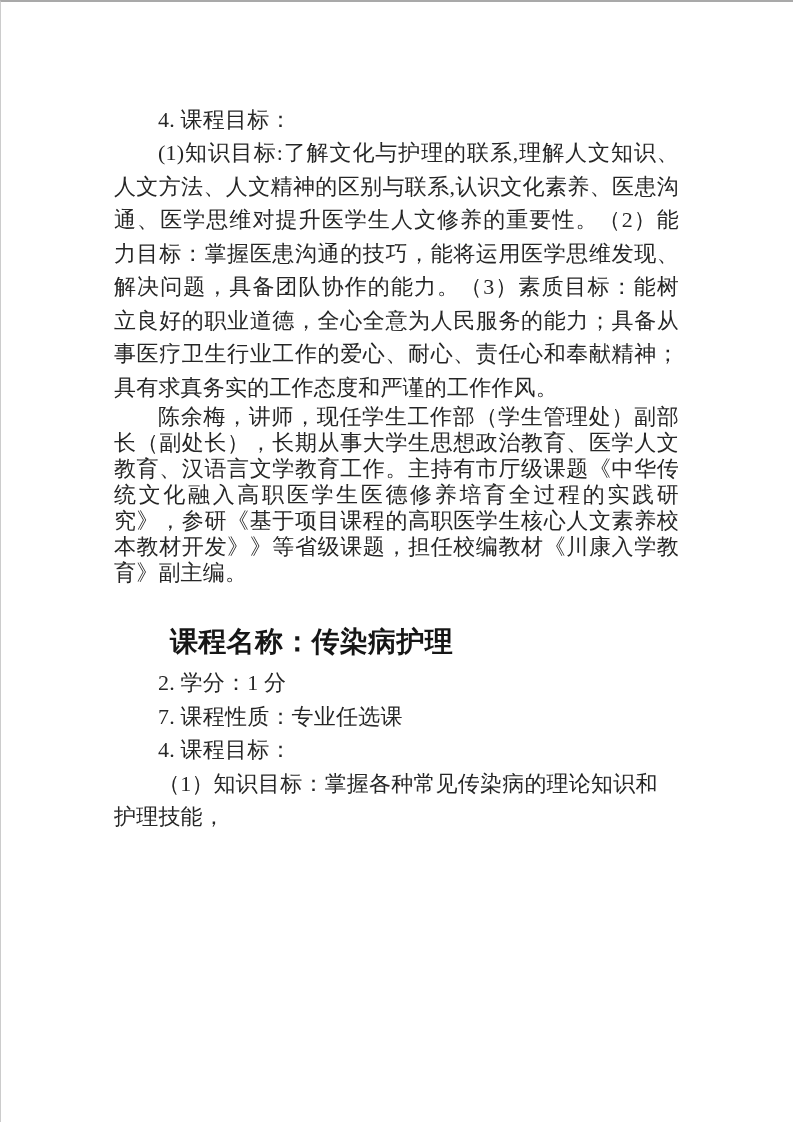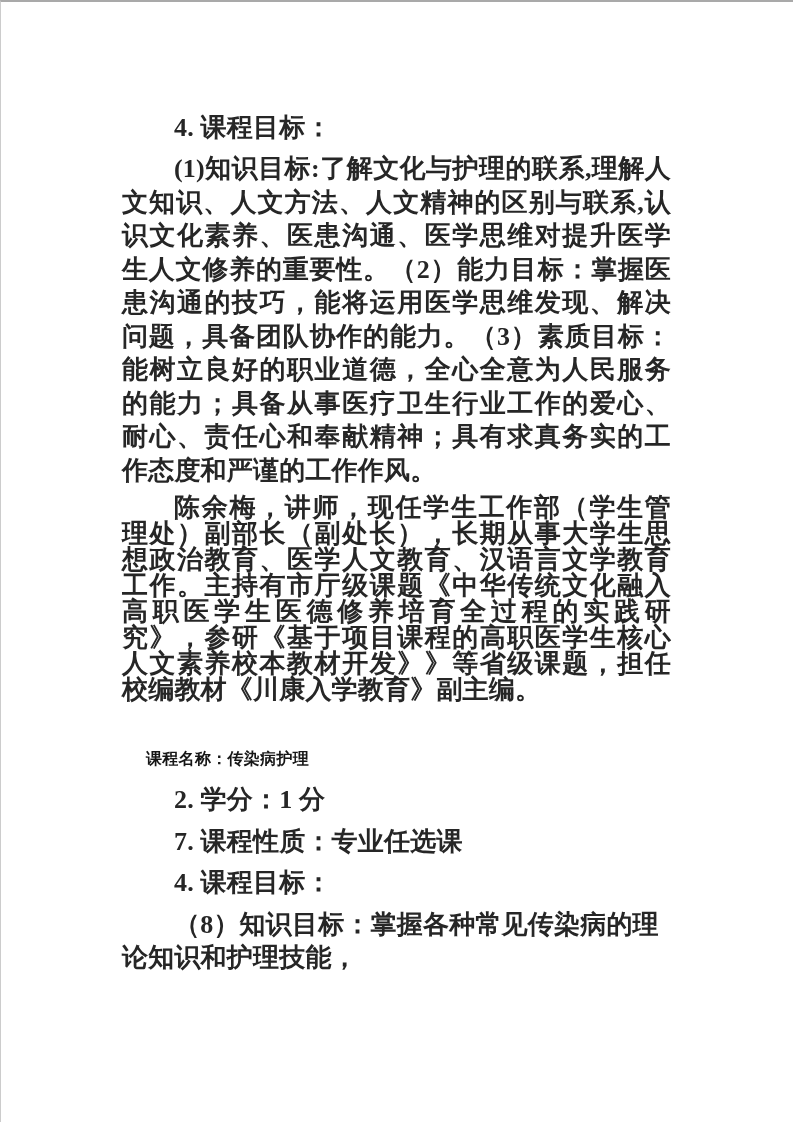--- a/index.html
+++ b/index.html
@@ -19,38 +19,37 @@
     font-family: "Liberation Serif", "DejaVu Serif", serif;
     color: #262626;
   }
   .content {
     position: absolute;
     left: 113px;
     top: 101px;
     width: 565px;
   }
   .para {
-    margin: 8px;
-    font-size: 26px;
+    margin: 0;
+    font-size: 22px;
     line-height: 33.45px;
     text-align: justify;
     text-indent: 2em;
     letter-spacing: 0.2px;
     color: #262626;
-    font-weight: bold;
   }
   .para.no-justify {
     text-align: left;
   }
   .para.bio {
     line-height: 26px;
   }
   .course-title {
     margin: 39px 0 8px 0;
-    font-size: 16px;
+    font-size: 28px;
     font-weight: bold;
     line-height: 33.4px;
     text-indent: 2em;
     text-align: left;
     letter-spacing: 0.3px;
     color: #161616;
   }
 </style>
 </head>
 <body>
@@ -62,17 +61,17 @@
       <p class="para no-justify">4. 课程目标：</p>
       <p class="para">(1)知识目标:了解文化与护理的联系,理解人文知识、人文方法、人文精神的区别与联系,认识文化素养、医患沟通、医学思维对提升医学生人文修养的重要性。（2）能力目标：掌握医患沟通的技巧，能将运用医学思维发现、解决问题，具备团队协作的能力。（3）素质目标：能树立良好的职业道德，全心全意为人民服务的能力；具备从事医疗卫生行业工作的爱心、耐心、责任心和奉献精神；具有求真务实的工作态度和严谨的工作作风。</p>
       <p class="para bio">陈余梅，讲师，现任学生工作部（学生管理处）副部长（副处长），长期从事大学生思想政治教育、医学人文教育、汉语言文学教育工作。主持有市厅级课题《中华传统文化融入高职医学生医德修养培育全过程的实践研究》，参研《基于项目课程的高职医学生核心人文素养校本教材开发》》等省级课题，担任校编教材《川康入学教育》副主编。</p>
     </section>
 
     <section>
       <h2 class="course-title">课程名称：传染病护理</h2>
       <p class="para no-justify">2. 学分：1 分</p>
       <p class="para no-justify">7. 课程性质：专业任选课</p>
       <p class="para no-justify">4. 课程目标：</p>
-      <p class="para no-justify">（8）知识目标：掌握各种常见传染病的理论知识和护理技能，</p>
+      <p class="para no-justify">（1）知识目标：掌握各种常见传染病的理论知识和护理技能，</p>
     </section>
 
   </div>
 </div>
 
 </body></html>

